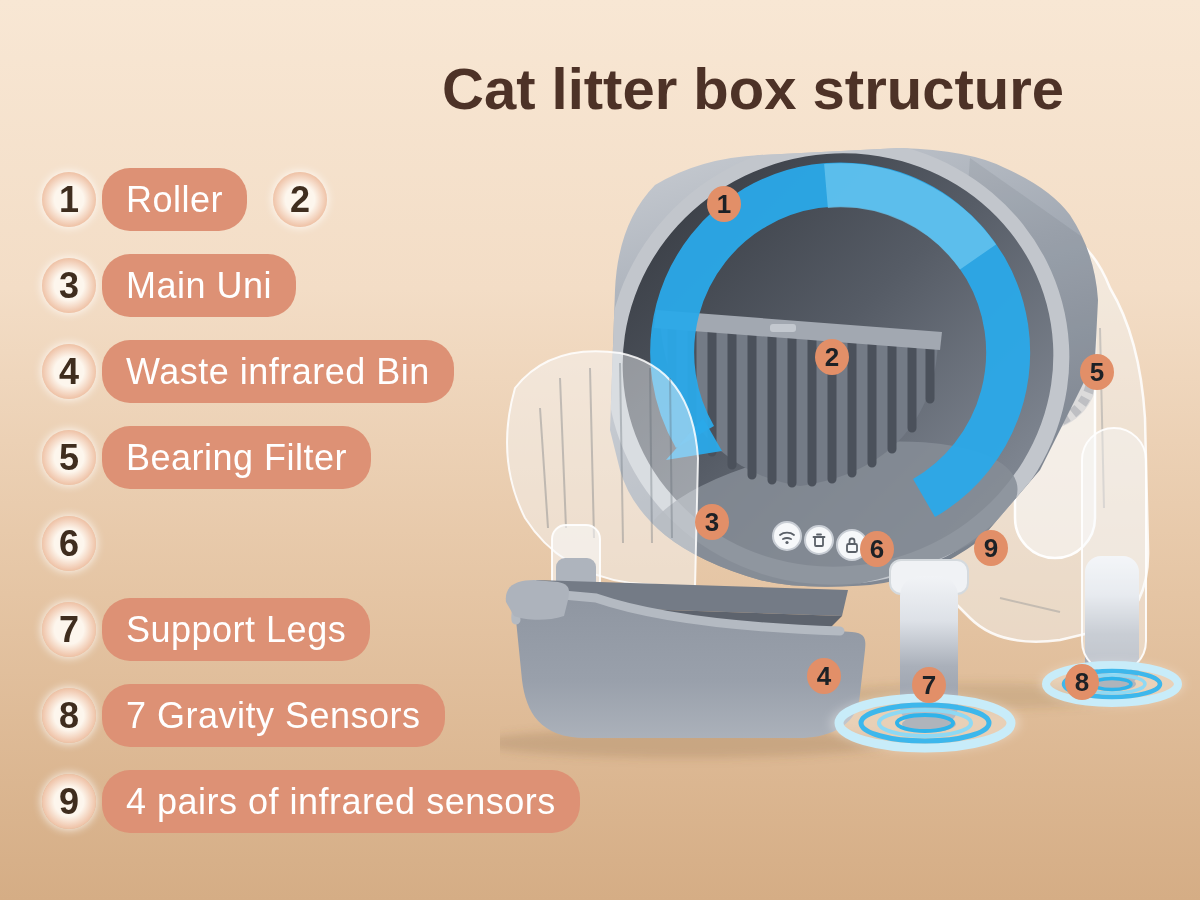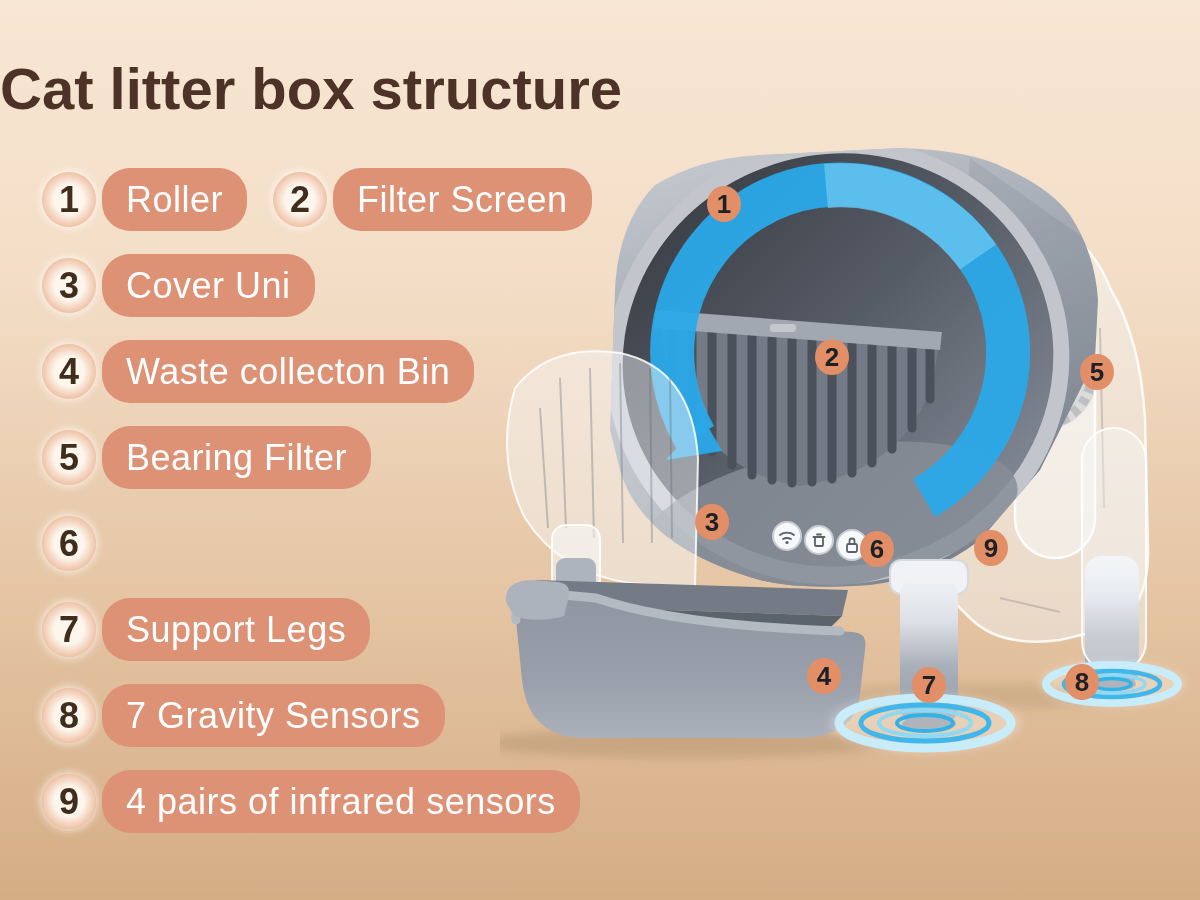--- a/index.html
+++ b/index.html
@@ -4,21 +4,21 @@
 <style>
   html,body{margin:0;padding:0;}
   body{
     width:1200px;height:900px;overflow:hidden;position:relative;
     font-family:"Liberation Sans","DejaVu Sans",sans-serif;
     background:linear-gradient(180deg,#f8e7d4 0%,#f3ddc6 32%,#e5c5a4 66%,#d5ad85 100%);
   }
   .stage{position:absolute;inset:0;}
   
   .title{
-    position:absolute;top:16px;left:0;width:1064px;text-align:left;
+    position:absolute;top:16px;left:0;width:1064px;text-align:right;
     font-size:58px;font-weight:bold;letter-spacing:0px;
     color:var(--c-title_text,#4d3227);
   }
   
   #legend{position:absolute;left:42px;top:172px;}
   .legend-row{display:flex;align-items:center;margin-bottom:31px;height:55px;}
   .legend-item{display:flex;align-items:center;margin-right:26px;}
   .badge{
     width:54px;height:55px;border-radius:50%;flex:0 0 auto;
     display:flex;align-items:center;justify-content:center;
@@ -56,37 +56,36 @@
         <div class="legend-item">
     <span class="badge">
             <span>1</span>
           </span>
     <span class="pill">Roller</span>
   </div>
         <div class="legend-item">
     <span class="badge">
             <span>2</span>
           </span>
-    <span class="pill">Filter Screen</span>
   </div>
       </div>
   <div class="legend-row">
         <div class="legend-item">
     <span class="badge">
             <span>3</span>
           </span>
-    <span class="pill">Cover Uni</span>
+    <span class="pill">Main Uni</span>
   </div>
       </div>
       <div class="legend-row">
         <div class="legend-item">
     <span class="badge">
             <span>4</span>
           </span>
-    <span class="pill">Waste collecton Bin</span>
+    <span class="pill">Waste infrared Bin</span>
   </div>
       </div>
       <div class="legend-row">
         <div class="legend-item">
     <span class="badge">
             <span>5</span>
           </span>
     <span class="pill">Bearing Filter</span>
   </div>
       </div>

